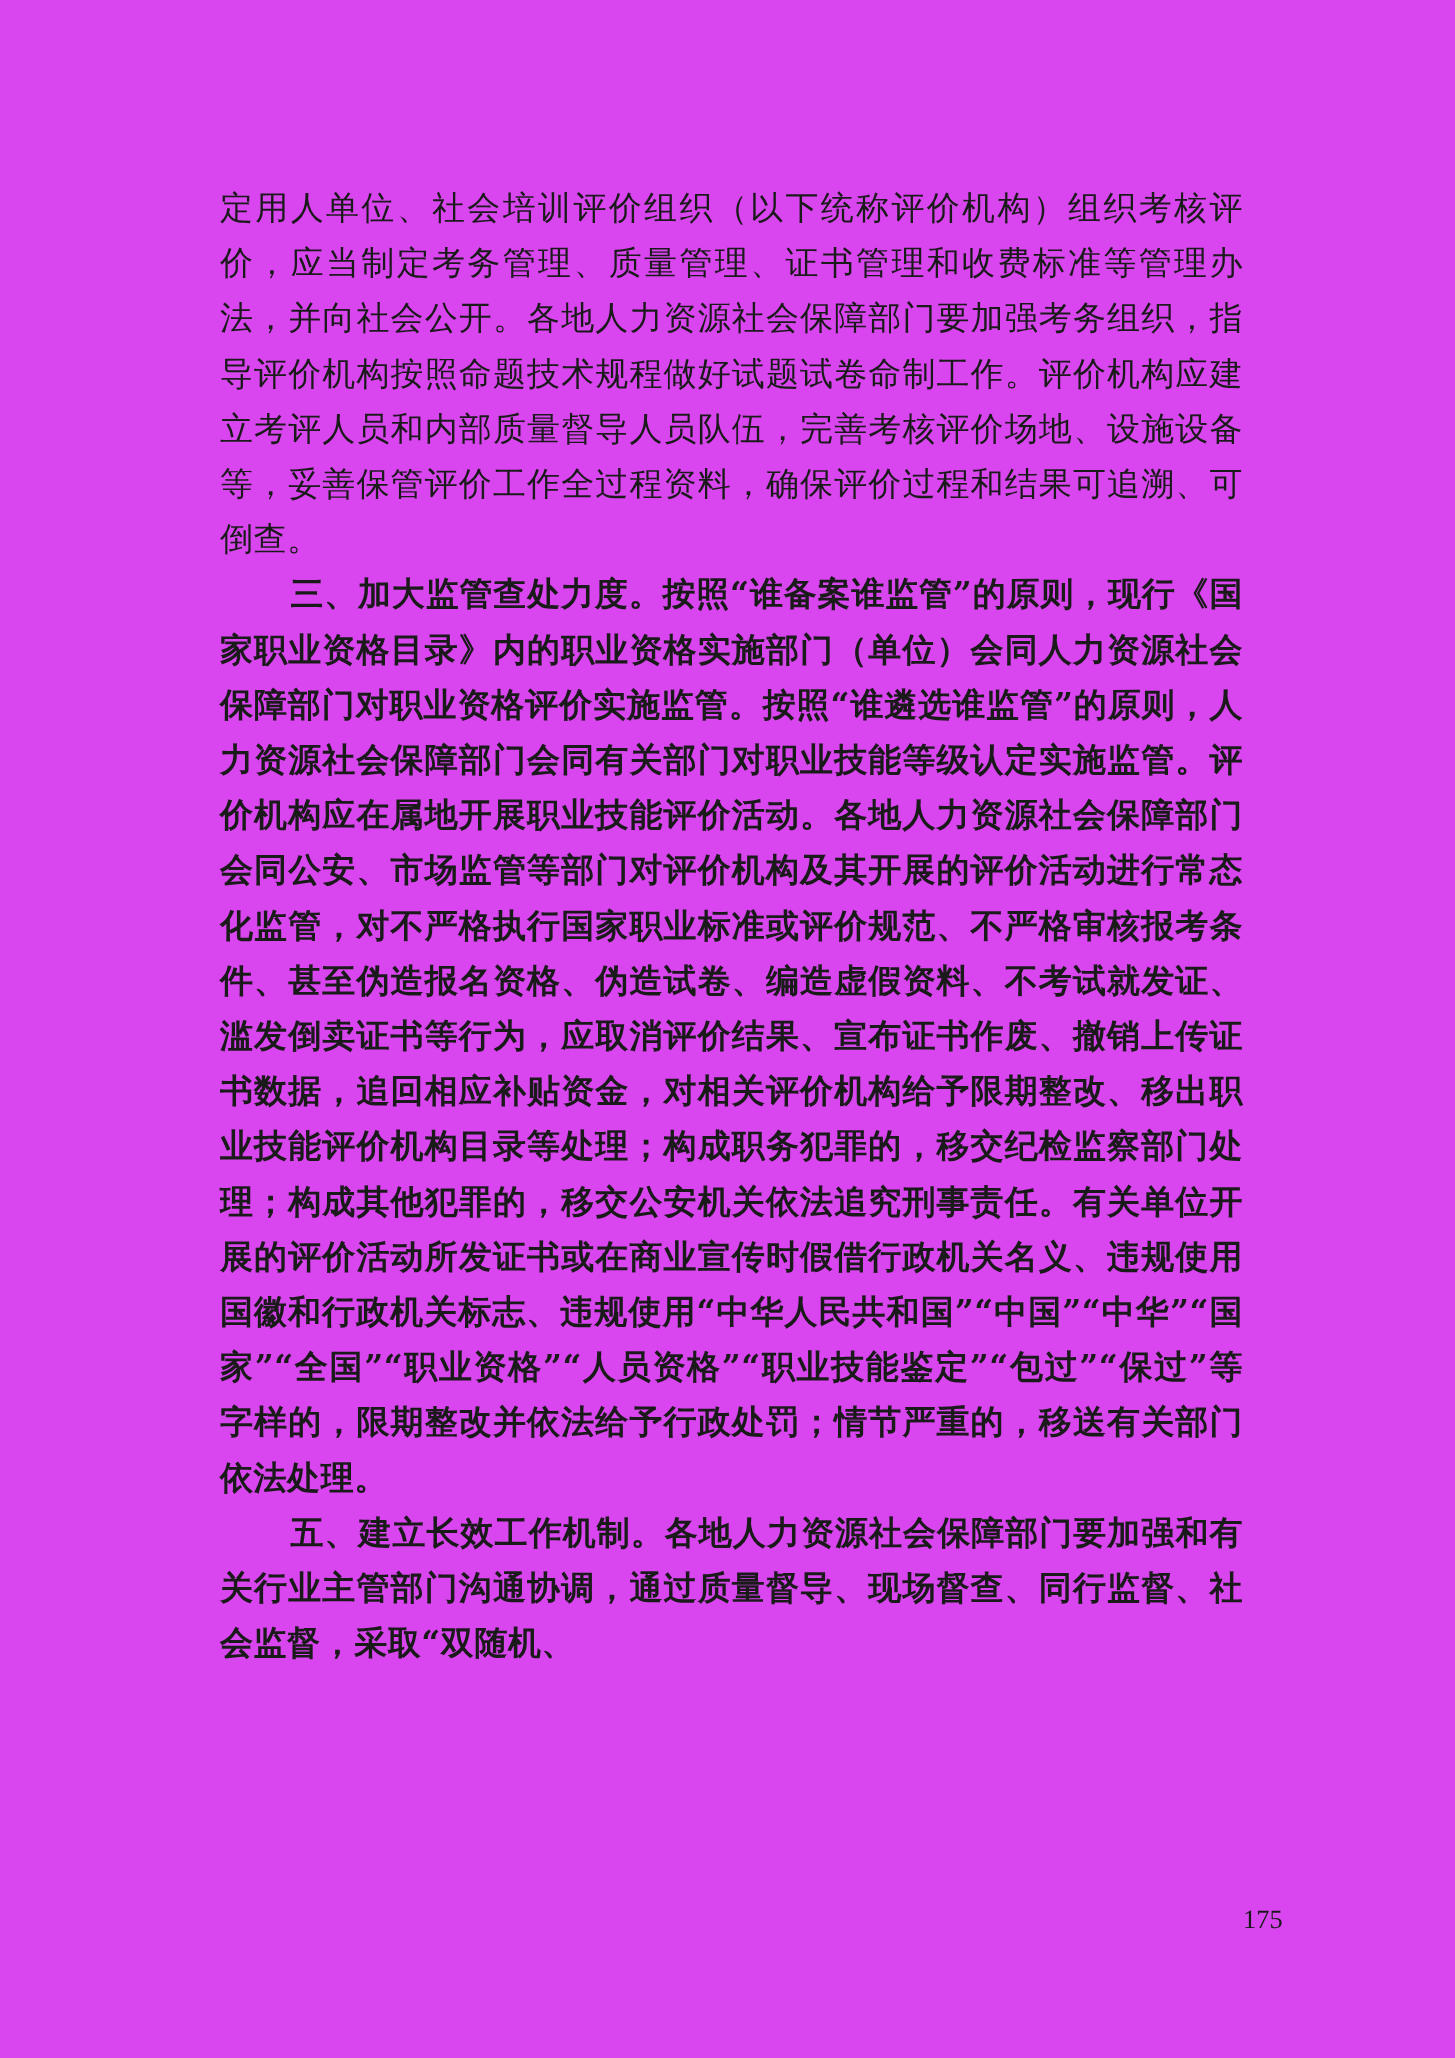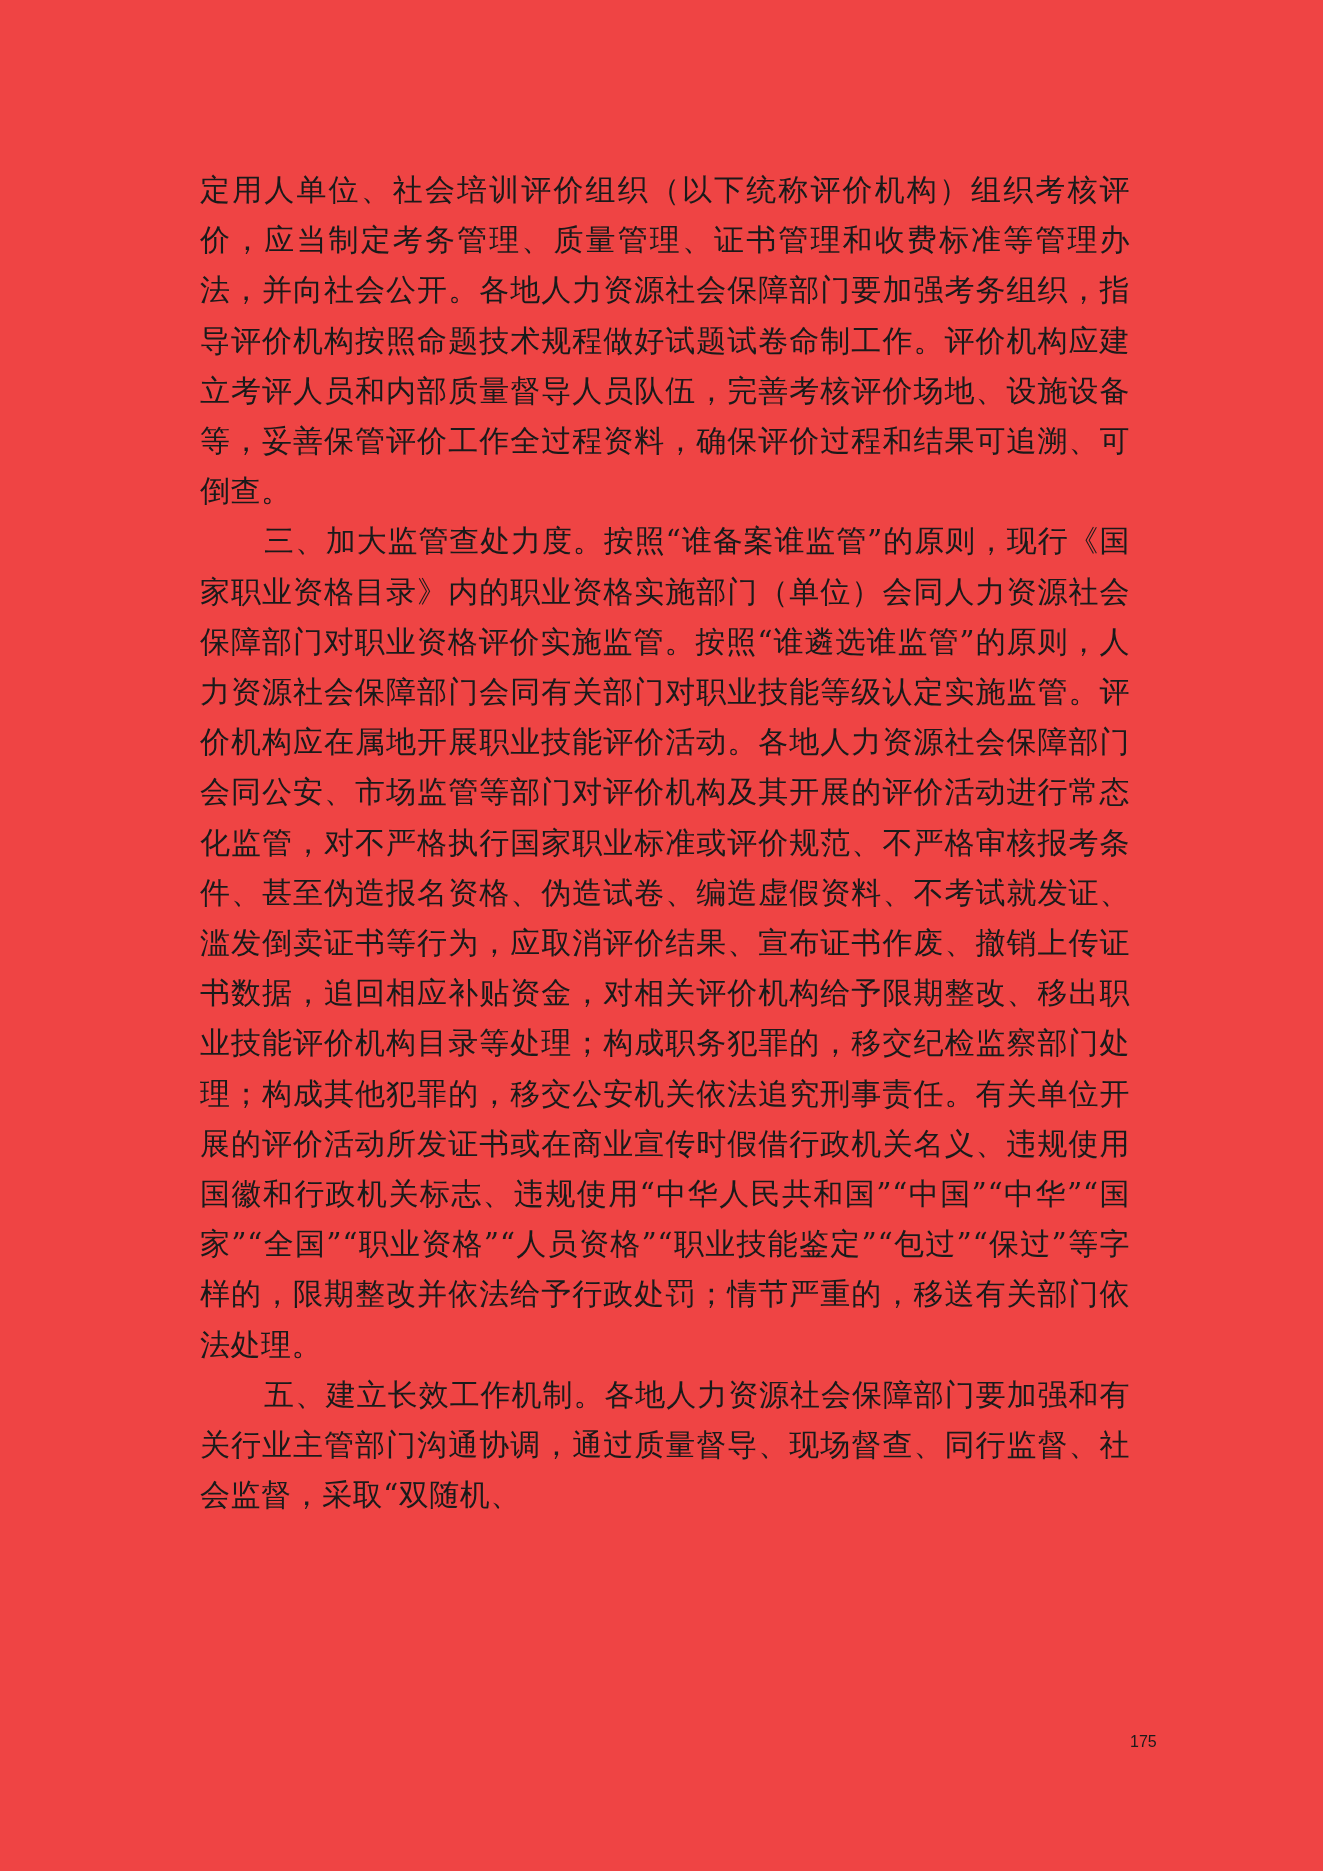--- a/index.html
+++ b/index.html
@@ -1,40 +1,40 @@
 <!DOCTYPE html>
 <html><head>
   <meta charset="utf-8">
   <style>
     html, body { margin: 0; padding: 0; background: #ffffff; }
     body { width: 1323px; height: 1871px; position: relative; overflow: hidden; }
     .page {
-      position: absolute; left: 0; top: 0; width: 1323px; height: 1871px; background: #ef4444;
+      position: absolute; left: 0; top: 0; width: 1323px; height: 1871px; background: #d946ef;
     }
     .body-text {
       position: absolute;
       left: 200px;
       top: 165px;
       width: 930px;
       font-family: "DejaVu Serif", "Liberation Serif", serif;
       font-size: 30px;
       line-height: 50.2px;
       color: #1a1a1a;
       text-align: justify;
       text-justify: inter-character;
       letter-spacing: 0.5px;
     }
     .para { margin: 0; }
-    .para.indent { text-indent: 64px; }
+    .para.indent { text-indent: 64px; font-weight: bold; }
     .page-number {
       position: absolute;
       left: 1130px;
       top: 1733px;
-      font-family: Liberation Sans, sans-serif;
-      font-size: 16px;
+      font-family: Liberation Serif, serif;
+      font-size: 24px;
       color: #1a1a1a;
     }
   </style>
 </head>
 <body>
 
 <div class="page">
   <div class="body-text">
     <p class="para">定用人单位、社会培训评价组织（以下统称评价机构）组织考核评价，应当制定考务管理、质量管理、证书管理和收费标准等管理办法，并向社会公开。各地人力资源社会保障部门要加强考务组织，指导评价机构按照命题技术规程做好试题试卷命制工作。评价机构应建立考评人员和内部质量督导人员队伍，完善考核评价场地、设施设备等，妥善保管评价工作全过程资料，确保评价过程和结果可追溯、可倒查。</p>
     <p class="para indent">三、加大监管查处力度。按照“谁备案谁监管”的原则，现行《国家职业资格目录》内的职业资格实施部门（单位）会同人力资源社会保障部门对职业资格评价实施监管。按照“谁遴选谁监管”的原则，人力资源社会保障部门会同有关部门对职业技能等级认定实施监管。评价机构应在属地开展职业技能评价活动。各地人力资源社会保障部门会同公安、市场监管等部门对评价机构及其开展的评价活动进行常态化监管，对不严格执行国家职业标准或评价规范、不严格审核报考条件、甚至伪造报名资格、伪造试卷、编造虚假资料、不考试就发证、滥发倒卖证书等行为，应取消评价结果、宣布证书作废、撤销上传证书数据，追回相应补贴资金，对相关评价机构给予限期整改、移出职业技能评价机构目录等处理；构成职务犯罪的，移交纪检监察部门处理；构成其他犯罪的，移交公安机关依法追究刑事责任。有关单位开展的评价活动所发证书或在商业宣传时假借行政机关名义、违规使用国徽和行政机关标志、违规使用“中华人民共和国”“中国”“中华”“国家”“全国”“职业资格”“人员资格”“职业技能鉴定”“包过”“保过”等字样的，限期整改并依法给予行政处罚；情节严重的，移送有关部门依法处理。</p>

